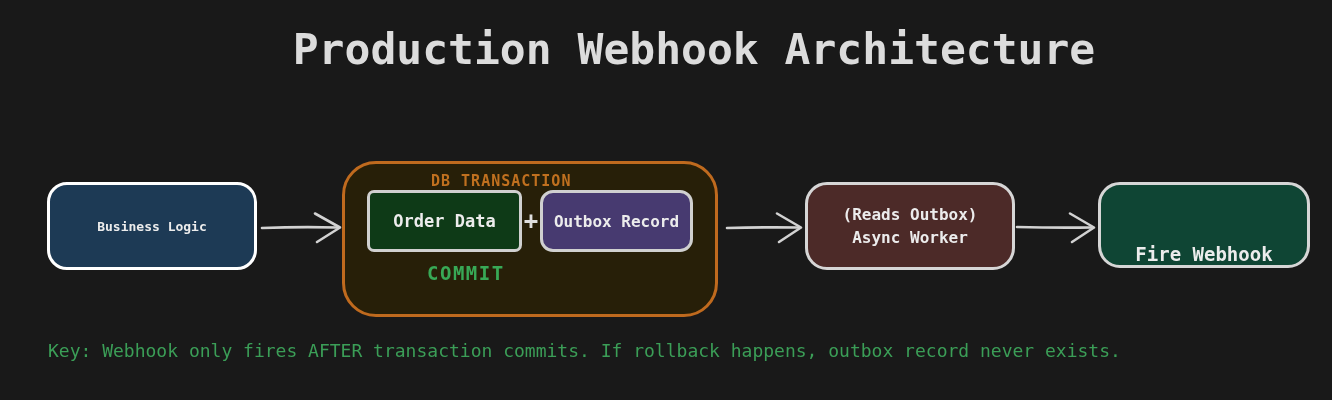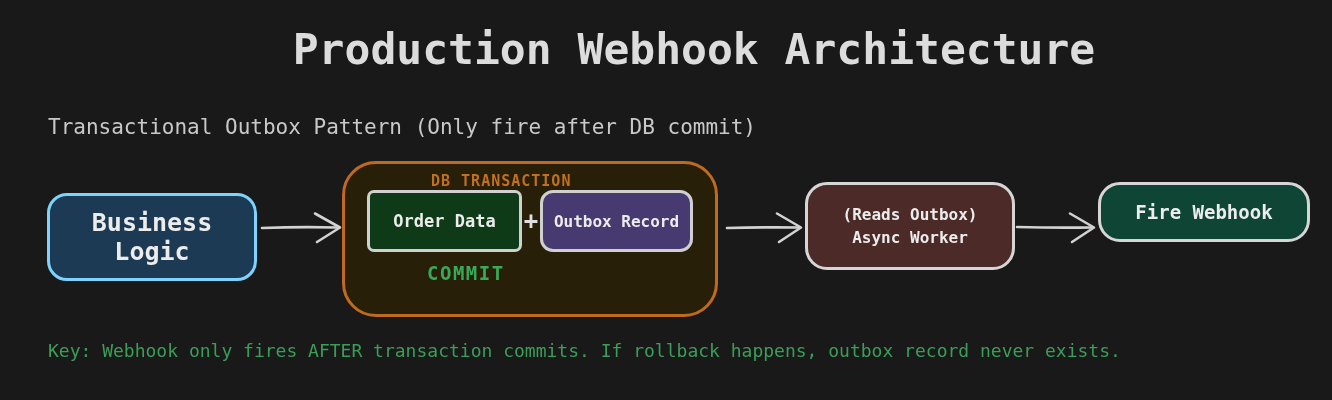--- a/index.html
+++ b/index.html
@@ -33,24 +33,23 @@
     display: flex;
     align-items: center;
     justify-content: center;
     text-align: center;
     color: #ececec;
     font-weight: bold;
   }
   .node-business {
     left: 47px; top: 182px; width: 210px; height: 88px;
     background: #1d3a55;
-    border: 3px solid #7dd3fc;
+    border: 3px solid #ffffff;
     border-radius: 20px;
-    font-size: 25px;
-    margin-top: 11px;
+    font-size: 13px;
   }
   .group {
     position: absolute;
     left: 342px; top: 148px; width: 376px; height: 156px;
     background: #271f08;
     border: 3px solid #bf6a1e;
     border-radius: 34px;
     margin-top: 13px;
   }
   .group-title {
@@ -94,45 +93,45 @@
   .node-worker {
     left: 805px; top: 182px; width: 210px; height: 88px;
     background: #4c2a28;
     border: 3px solid #d6d6d6;
     border-radius: 22px;
     font-size: 16px;
     line-height: 1.45;
     flex-direction: column;
   }
   .node-webhook {
-    left: 1098px; top: 182px; width: 212px; height: 60px;
+    left: 1098px; top: 182px; width: 212px; height: 86px;
     background: #0f4534;
     border: 3px solid #d6d6d6;
     border-radius: 22px;
     font-size: 19px;
+    align-items: flex-end;
   }
   .arrow { position: absolute; top: 201px; }
   .arrow-1 { left: 257px; }
   .arrow-2 { left: 722px; }
   .arrow-3 { left: 1013px; }
   .keynote {
     position: absolute;
     left: 48px; top: 340px;
     font-size: 18px;
     color: #3b9e57;
   }
 </style>
 </head>
 <body>
 
 <div class="stage">
 
   <div class="title">Production Webhook Architecture</div>
 
-  <div class="subtitle">Transactional Outbox Pattern (Only fire after DB commit)</div>
 
   <div class="node node-business">
     <span>Business Logic</span>
   </div>
 
   <svg class="arrow arrow-1" width="88" height="52" viewBox="0 0 88 52">
     <path d="M5 27 Q 44 25.5 80 26.5" stroke="#d2d2d2" stroke-width="2.6" fill="none" stroke-linecap="round"></path>
     <path d="M58 12.5 L83 26.5 L60 41" stroke="#d2d2d2" stroke-width="2.6" fill="none" stroke-linecap="round" stroke-linejoin="round"></path>
   </svg>
 

